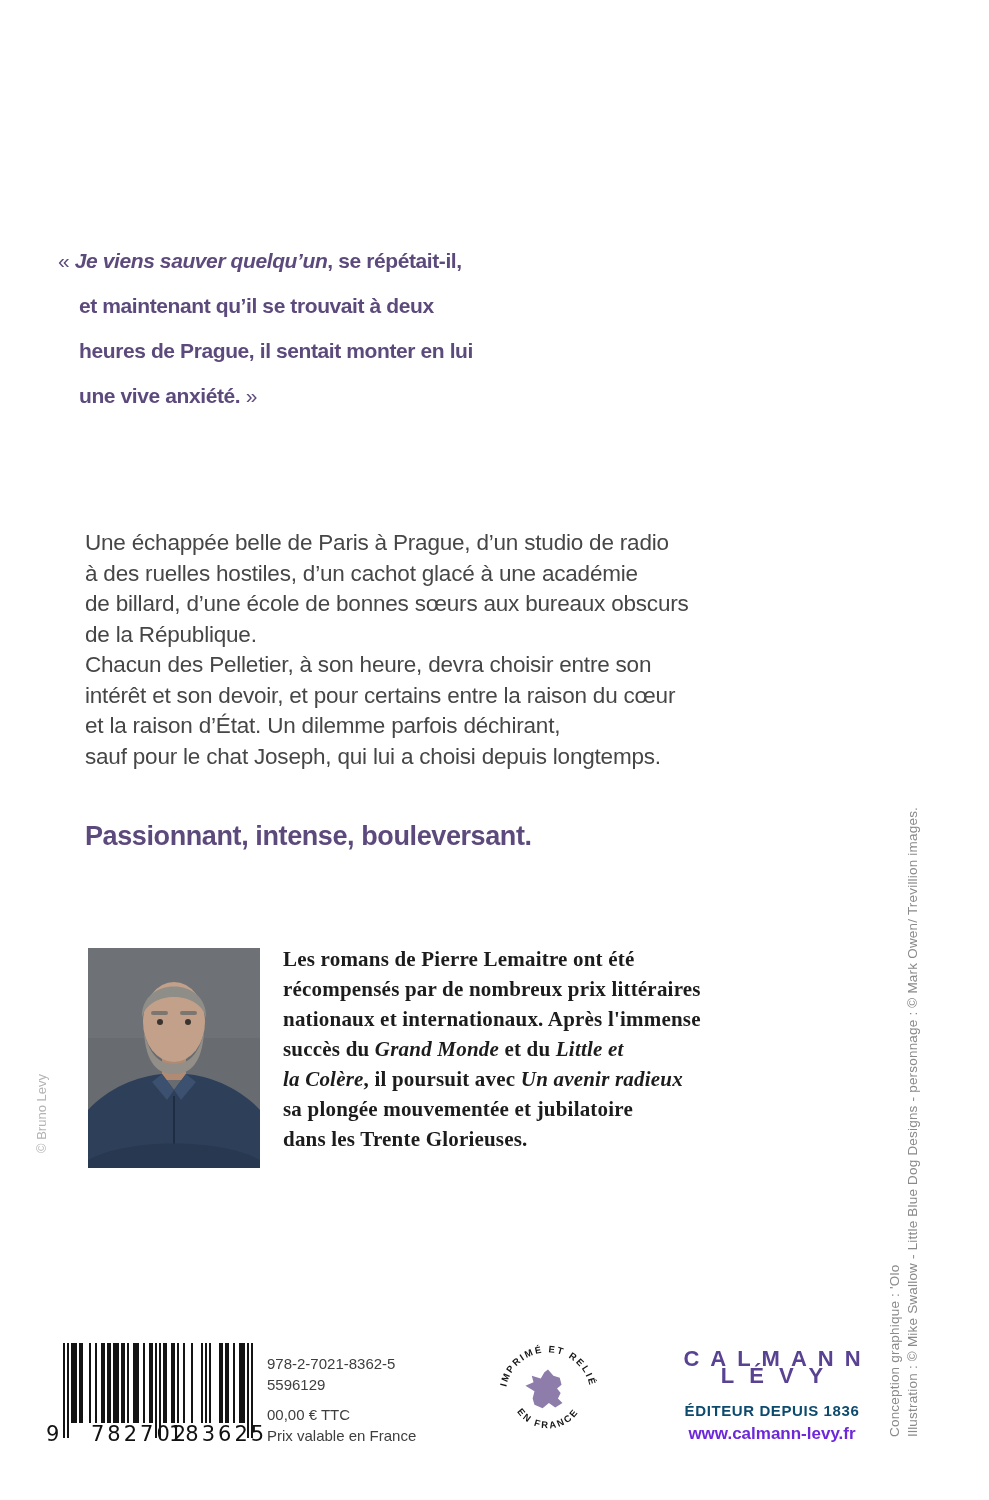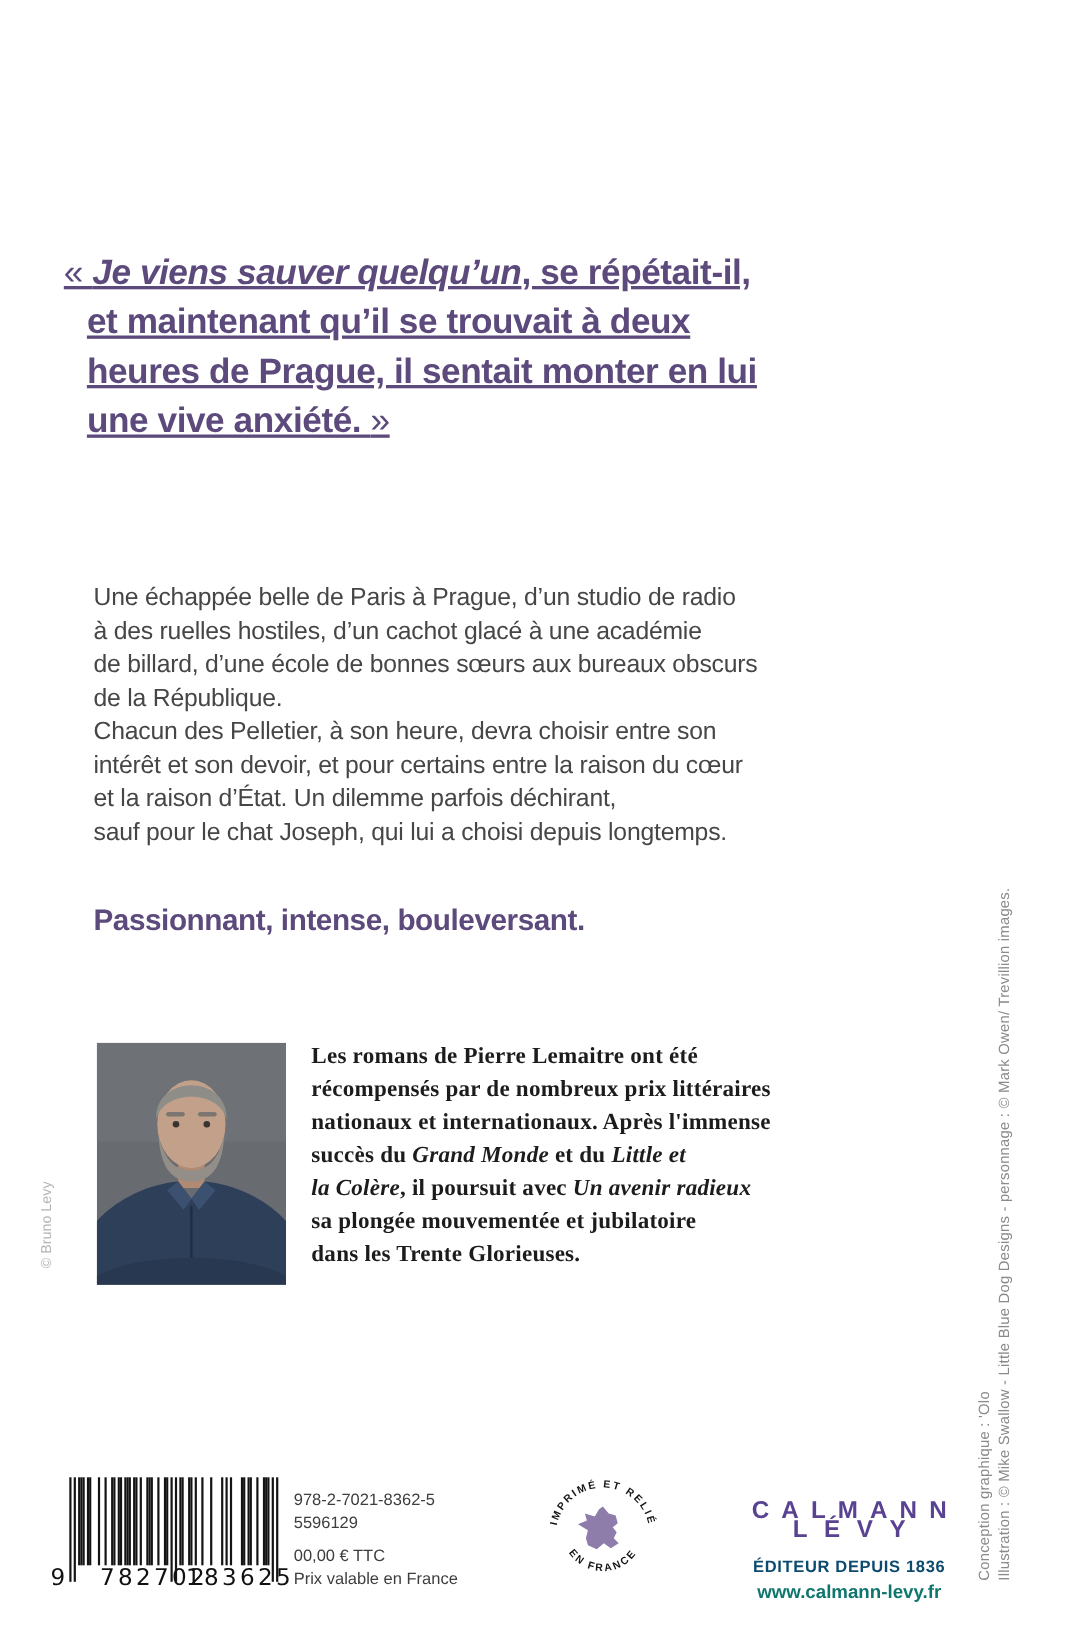--- a/index.html
+++ b/index.html
@@ -5,25 +5,24 @@
   html,body { margin:0; padding:0; background:#ffffff; }
   .page {
     position:relative; width:989px; height:1500px;
     background:#ffffff; overflow:hidden;
     font-family:"Liberation Sans", sans-serif;
     color:#222;
   }
 
   
   .quote {
-    position:absolute; left:58px; top:225px;
+    position:absolute; left:58px; top:238px;
     color:#5d4a7c; font-weight:bold;
-    font-size:32px; line-height:45px; letter-spacing:-0.4px;
+    font-size:21px; line-height:45px; letter-spacing:-0.4px;
     white-space:nowrap;
-    text-decoration:underline;
   }
   .quote .rline { padding-left:21px; }
   .quote .rline:first-child { padding-left:0; }
   .quote .gm { font-weight:400; }
   .quote .it { font-style:italic; }
 
   
   .description {
     position:absolute; left:85px; top:528px;
     color:#464646; font-size:22.5px; line-height:30.5px;
@@ -75,25 +74,25 @@
   .isbn .gap { height:9px; }
 
   
   .stamp { position:absolute; left:492px; top:1337px; width:112px; height:112px; }
   .stamp text {
     font-family:"Liberation Sans", sans-serif; font-weight:bold;
     font-size:10.5px; letter-spacing:2.2px; fill:#161616;
   }
 
   
-  .publisher { position:absolute; left:652px; top:1346px; width:240px; text-align:center;margin-top:14px; }
+  .publisher { position:absolute; left:652px; top:1346px; width:240px; text-align:center; }
   .pub-name1 { font-size:22px; font-weight:bold; color:#5a4293; letter-spacing:11px; text-indent:11px; }
   .pub-name2 { font-size:22px; font-weight:bold; color:#5a4293; letter-spacing:15px; text-indent:15px; margin-top:-9px; }
   .pub-tagline { margin-top:13px; font-size:15px; font-weight:bold; color:#0c4a6e; letter-spacing:0.6px; }
-  .pub-site { margin-top:5px; font-size:17px; font-weight:bold; color:#0f766e; }
+  .pub-site { margin-top:5px; font-size:17px; font-weight:bold; color:#6d28d9; }
 
   
   .credits {
     position:absolute; left:922px; top:1401px; width:660px; height:36px;
     transform-origin:0 100%; transform:rotate(-90deg);
     font-size:13.5px; line-height:18px; color:#8a8a8a;
     letter-spacing:0.2px; white-space:nowrap;
   }
 </style>
 </head>

